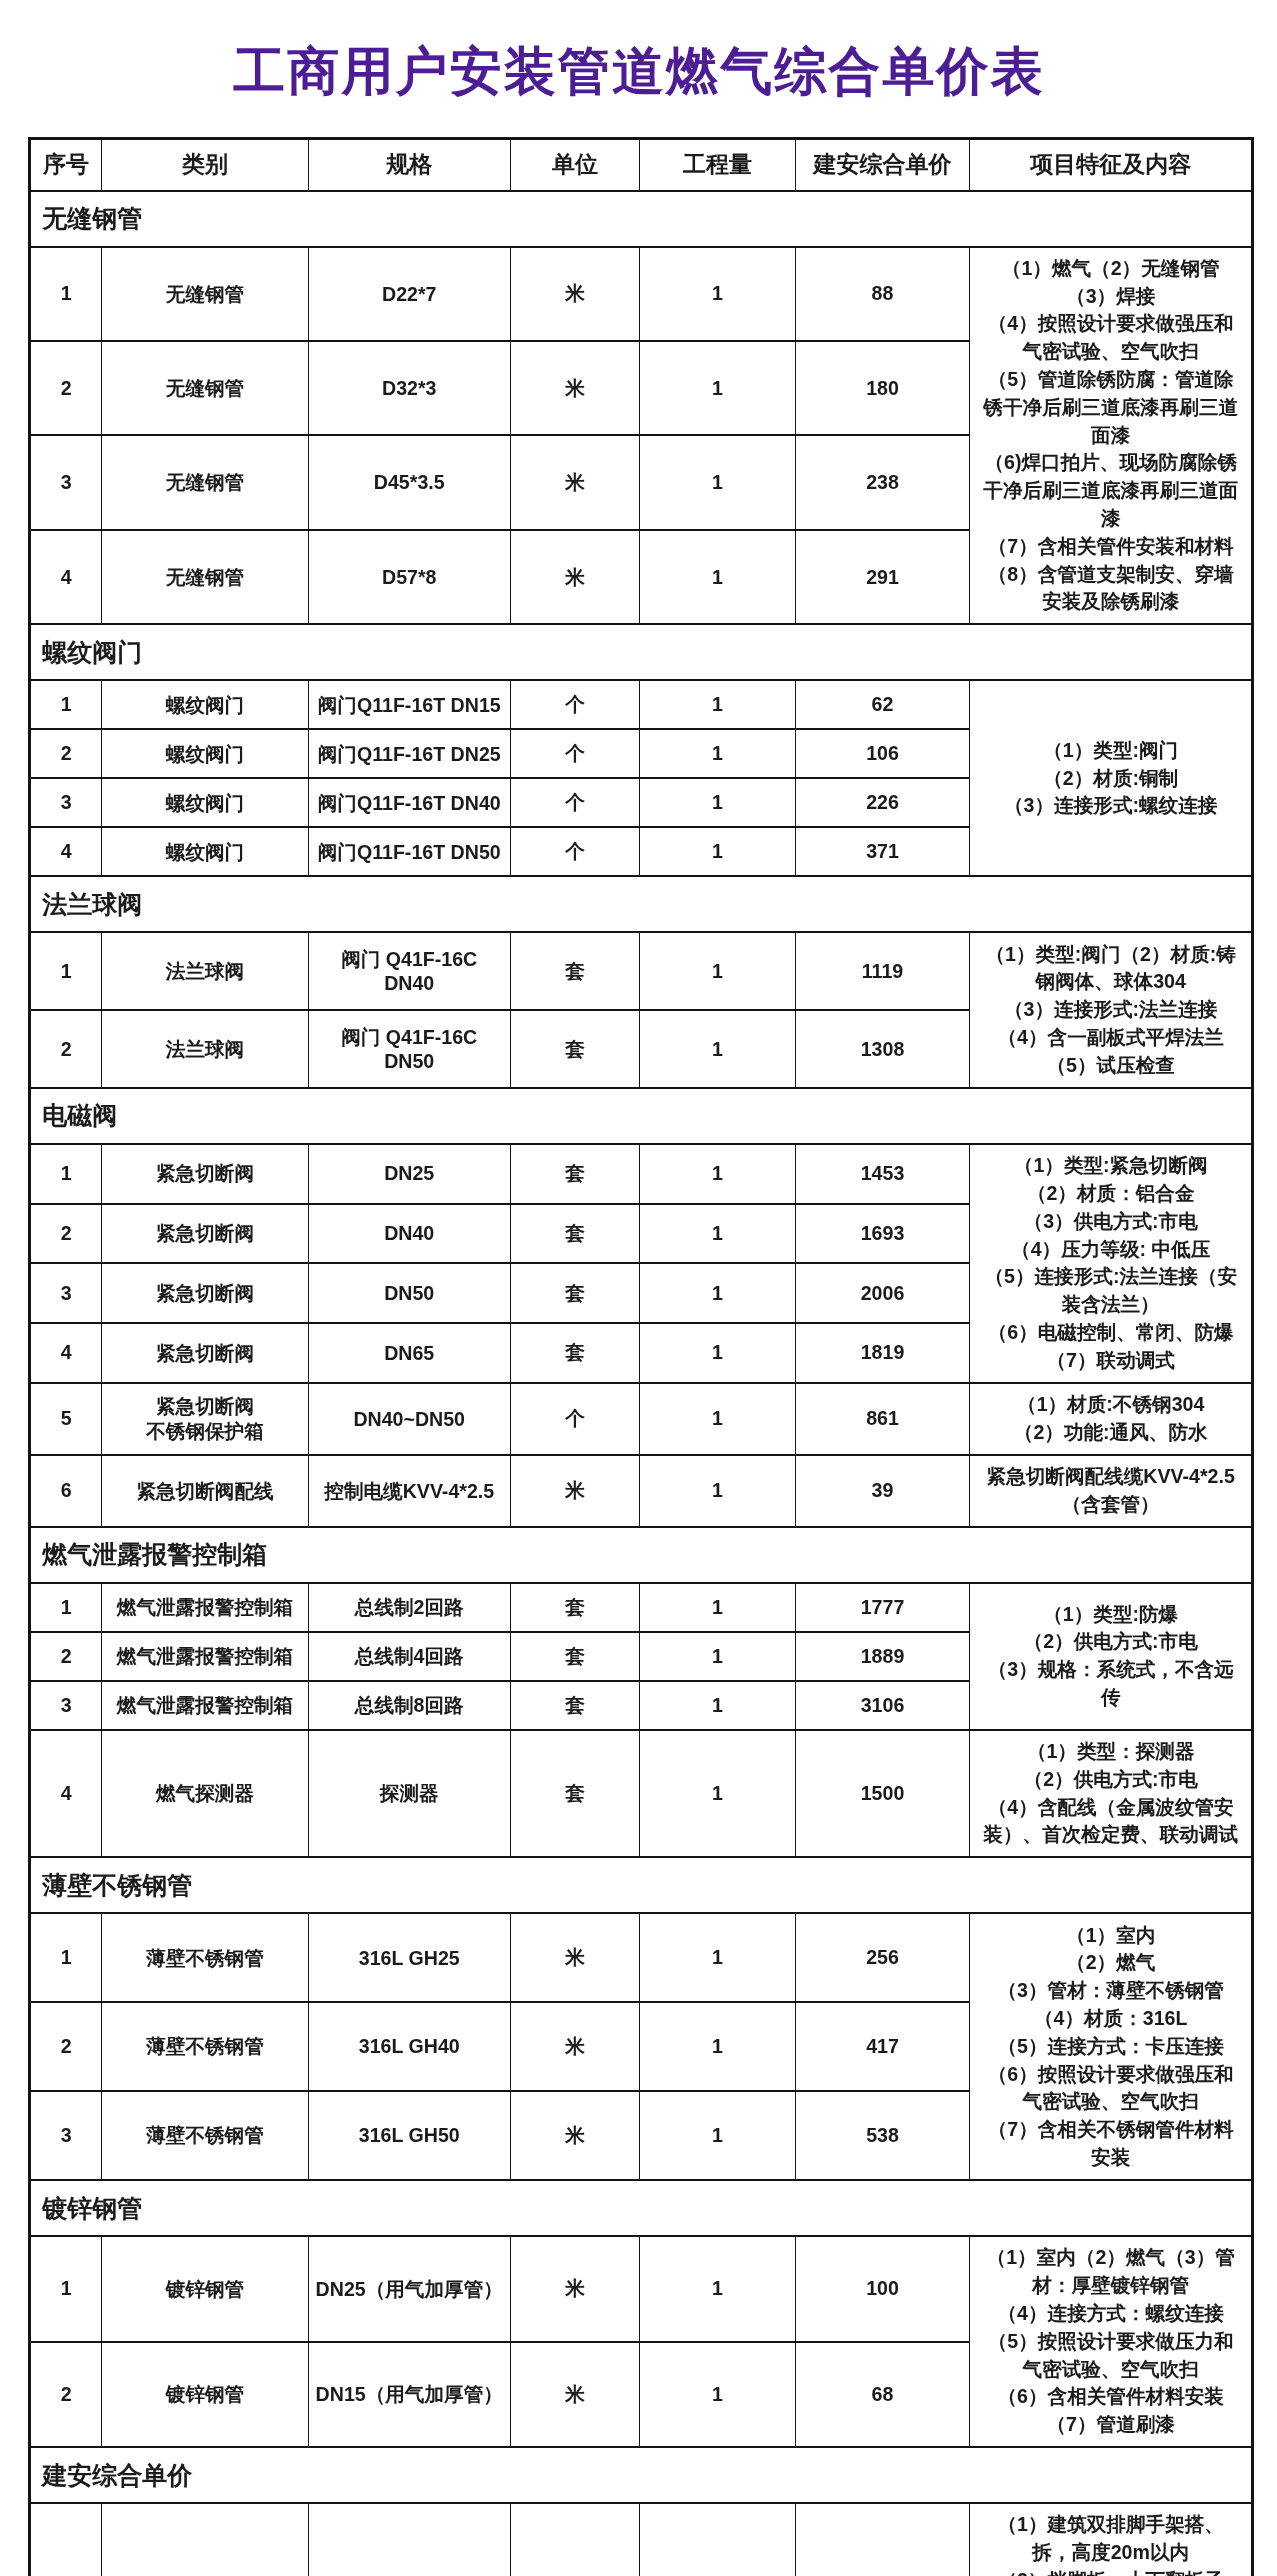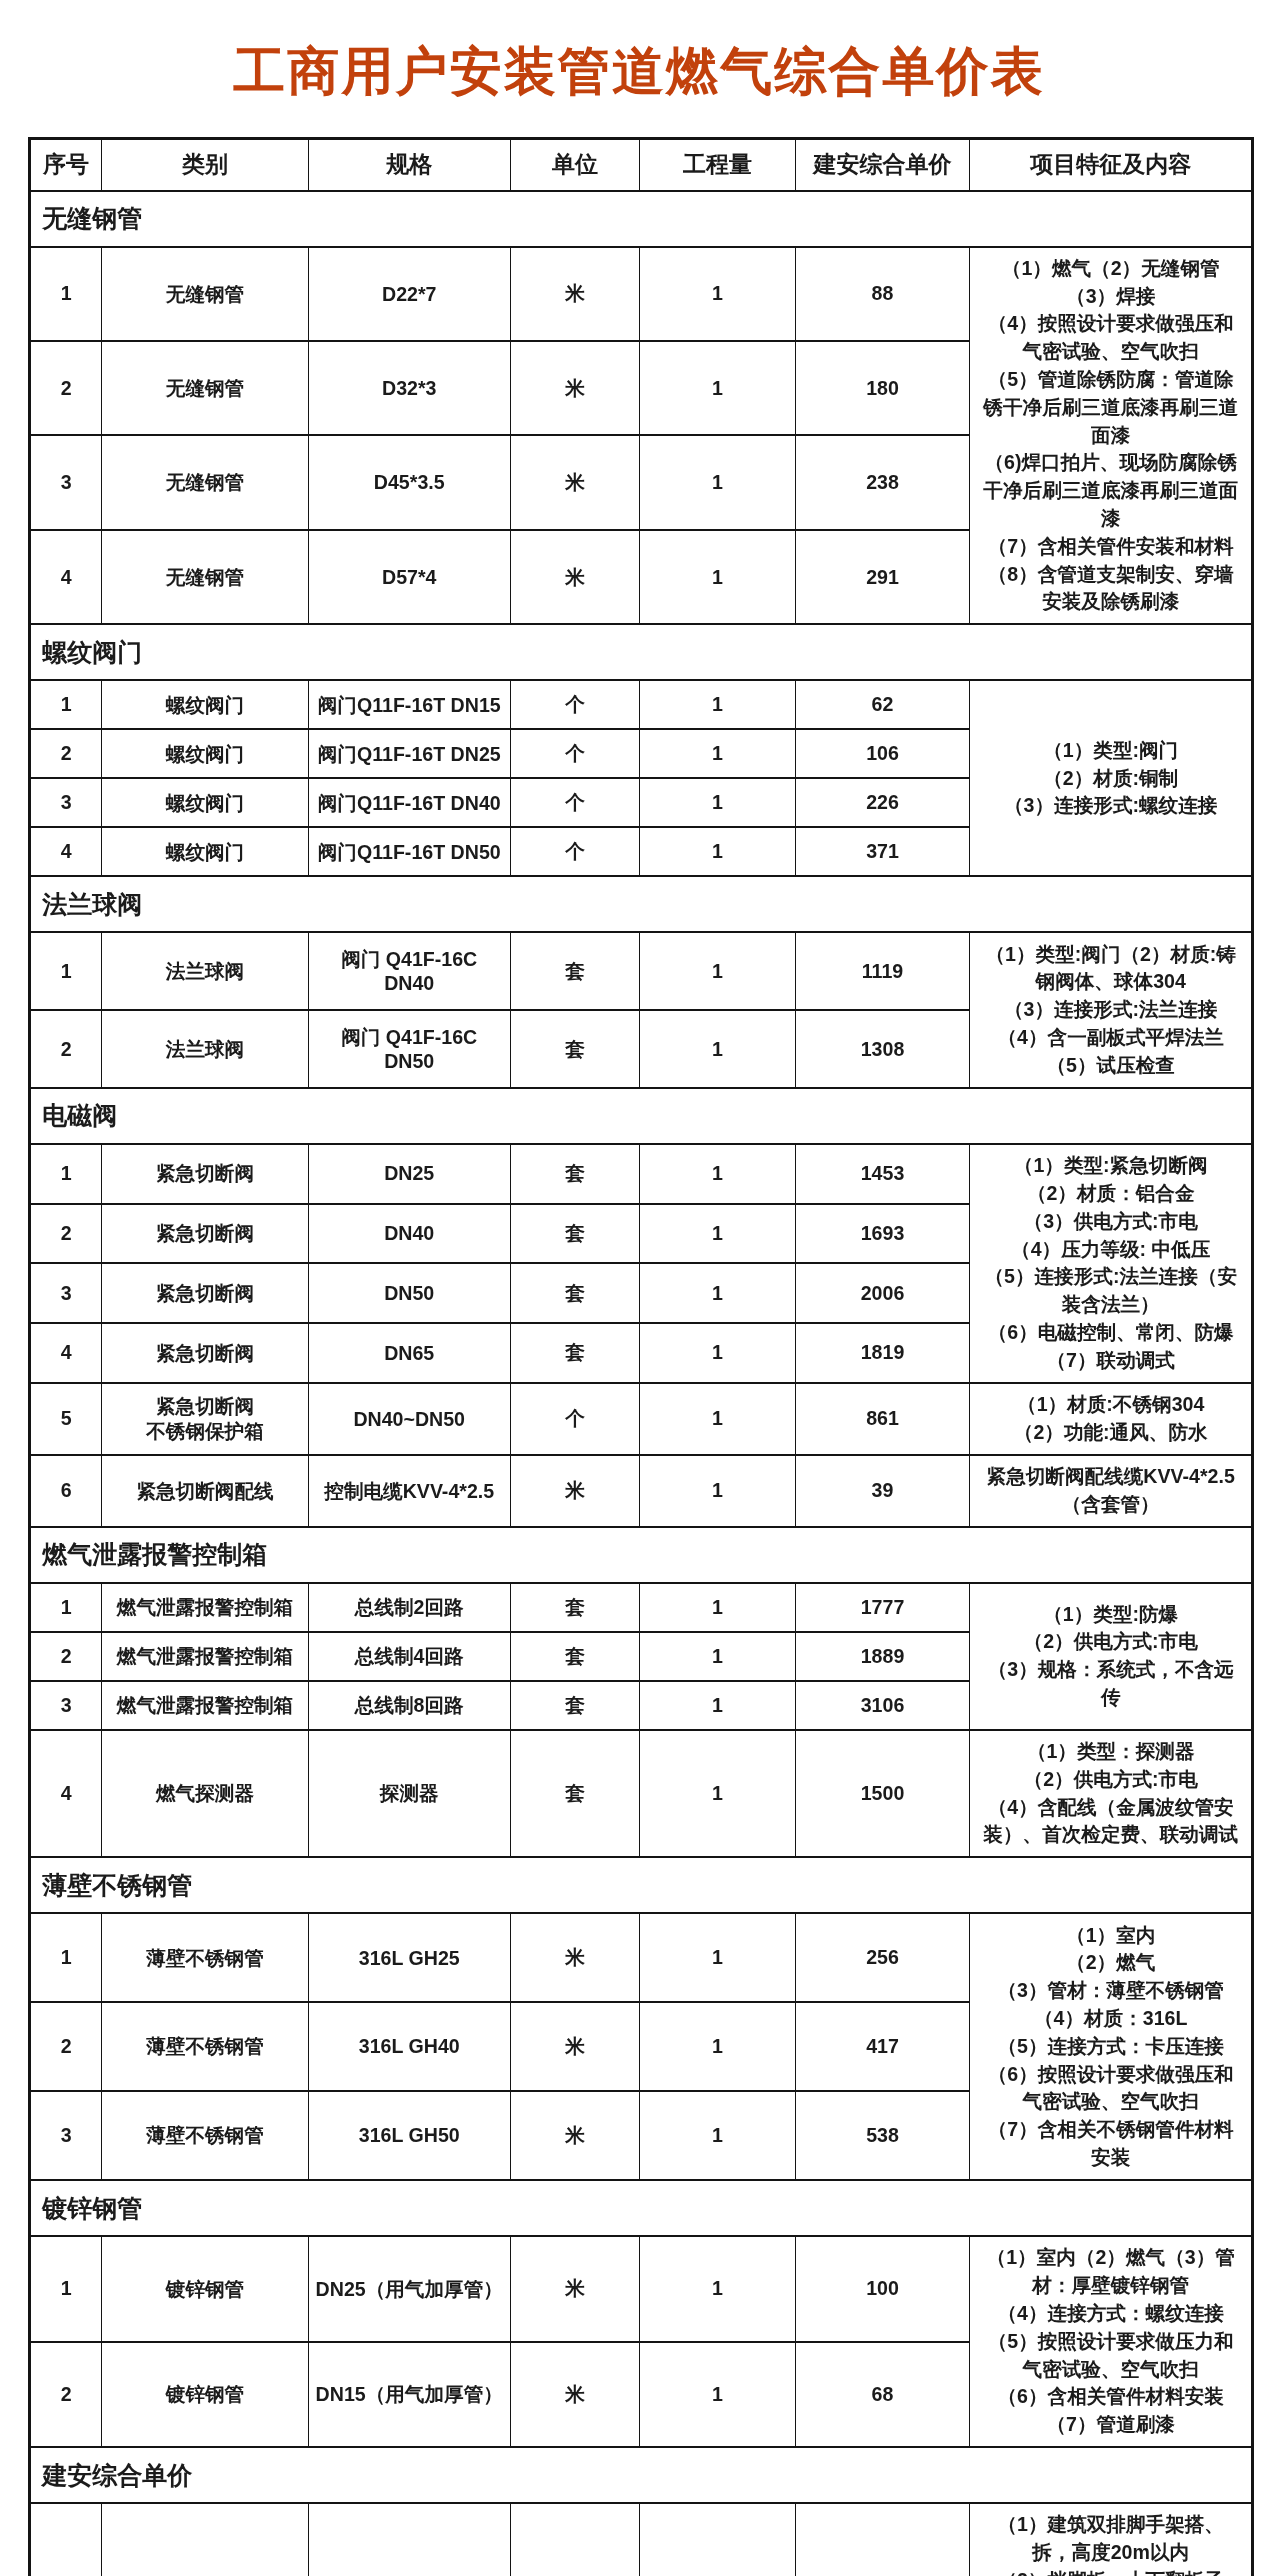--- a/index.html
+++ b/index.html
@@ -2,21 +2,21 @@
 <html style="font-size:8.2px"><head>
 <meta charset="utf-8">
 <style>
   * { box-sizing: border-box; }
   html,body { margin:0; padding:0; background:#ffffff; }
   body { font-family:"Liberation Sans","DejaVu Sans",sans-serif; color:#1b1b1b; }
   .page { width:1278px; height:2845px; position:relative; background:#fff; overflow:hidden; }
 
   .doc-title {
     padding-top:37px; text-align:center;
-    font-size:52px; font-weight:800; letter-spacing:2.1px; color:#c2410c;
+    font-size:52px; font-weight:800; letter-spacing:2.1px; color:#4c1d95;
   }
 
   .table-wrap { margin:30px 24px 0 28px; }
   table.price-table {
     width:100%; border-collapse:collapse; table-layout:fixed;
     border:3.1px solid #141414;
   }
   .price-table th, .price-table td {
     border-left:1.5px solid #141414; border-right:1.5px solid #141414;
     border-top:2.6px solid #141414; border-bottom:2.6px solid #141414;
@@ -98,21 +98,21 @@
             <td class="cell-no">3</td>
             <td class="cell-category">无缝钢管</td>
             <td class="cell-spec">D45*3.5</td>
             <td class="cell-unit">米</td>
             <td class="cell-qty">1</td>
             <td class="cell-price">238</td>
           </tr>
           <tr class="data-row">
             <td class="cell-no">4</td>
             <td class="cell-category">无缝钢管</td>
-            <td class="cell-spec">D57*4</td>
+            <td class="cell-spec">D57*8</td>
             <td class="cell-unit">米</td>
             <td class="cell-qty">1</td>
             <td class="cell-price">291</td>
           </tr>
           <tr class="section-row">
             <td colspan="7" class="section-cell">螺纹阀门</td>
           </tr>
           <tr class="data-row">
             <td class="cell-no">1</td>
             <td class="cell-category">螺纹阀门</td>

